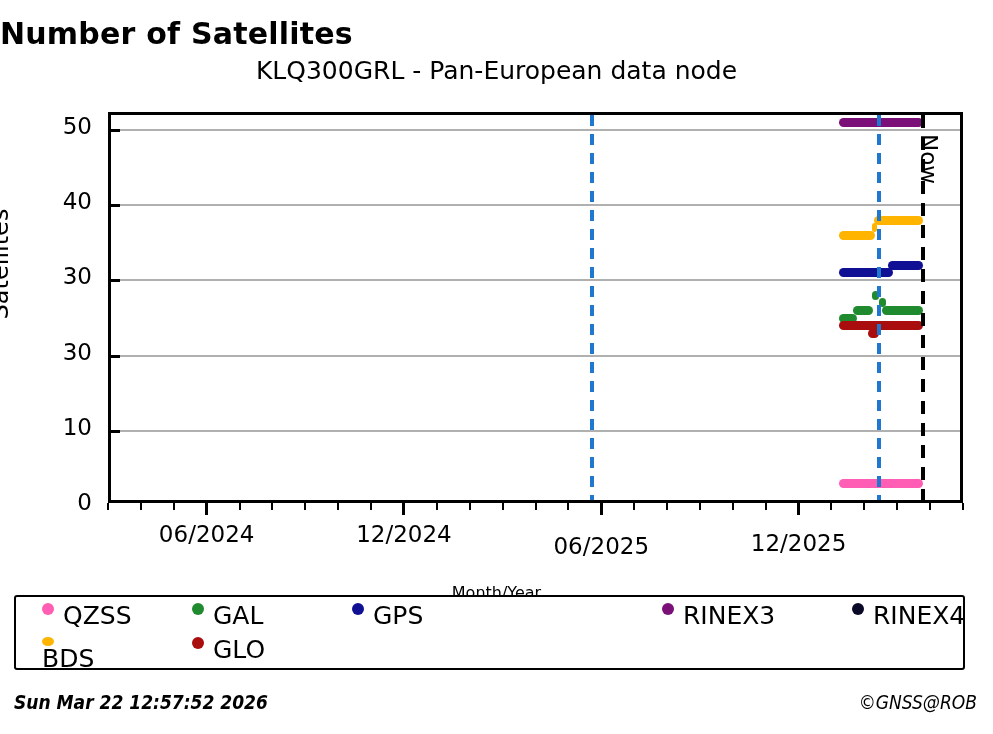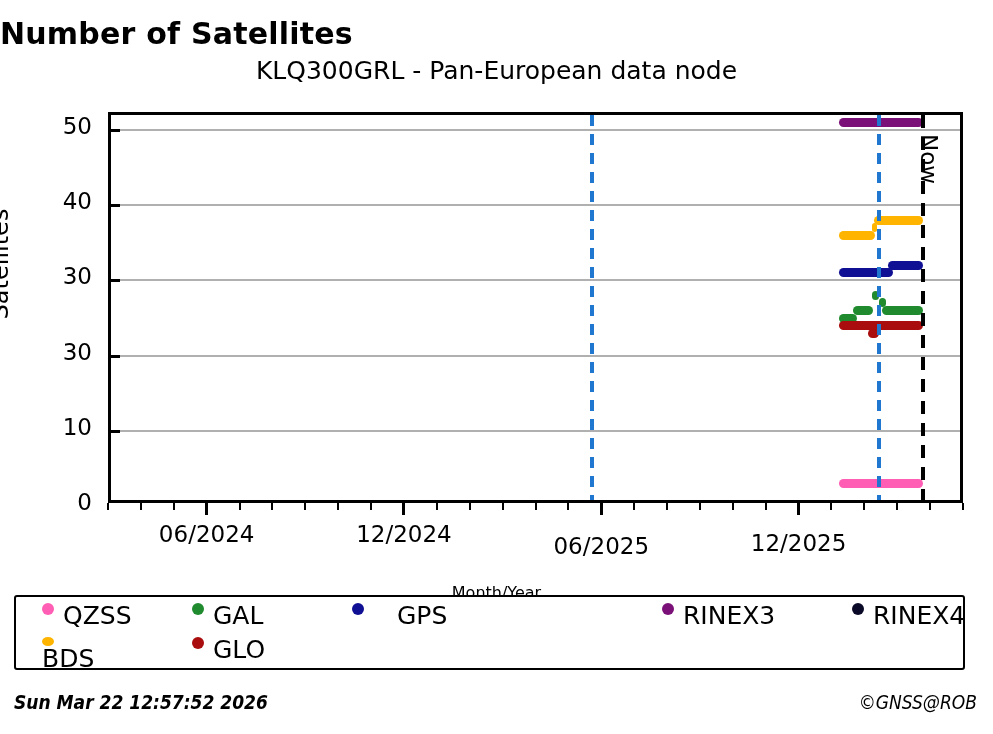--- a/index.html
+++ b/index.html
@@ -144,21 +144,21 @@
 <div id="legend">
   <div class="legrow" id="legrow1" style="top: 6px;">
       <div class="legitem" style="left: 26px; top: 0px; height: 34px;">
         <span class="legdot" style="background: rgb(255, 94, 180);"></span>
         <span class="legtext">QZSS</span>
       </div>
       <div class="legitem" style="left: 176px; top: 0px; height: 34px;">
         <span class="legdot" style="background: rgb(31, 139, 46);"></span>
         <span class="legtext">GAL</span>
       </div>
-      <div class="legitem" style="left: 336px; top: 0px; height: 34px; gap: 24px;">
+      <div class="legitem" style="left: 336px; top: 0px; height: 34px;">
         <span class="legdot" style="background: rgb(16, 16, 148);"></span>
         <span class="legtext">GPS</span>
       </div>
       <div class="legitem" style="left: 646px; top: 0px; height: 34px;">
         <span class="legdot" style="background: rgb(123, 17, 120);"></span>
         <span class="legtext">RINEX3</span>
       </div>
       <div class="legitem" style="left: 836px; top: 0px; height: 34px;">
         <span class="legdot" style="background: rgb(10, 10, 40);"></span>
         <span class="legtext">RINEX4</span>

